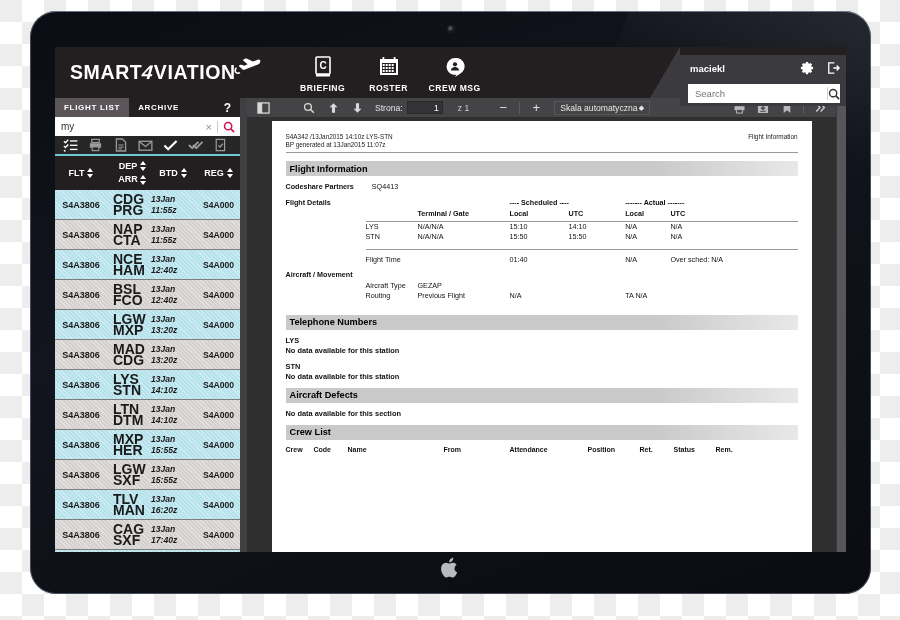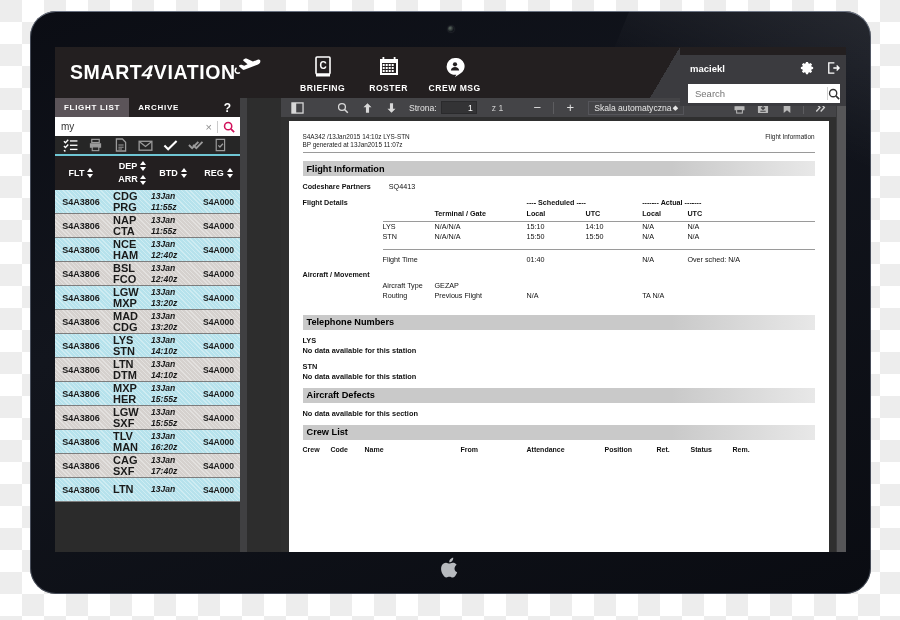--- a/index.html
+++ b/index.html
@@ -142,34 +142,34 @@
   .sorter { display:flex; flex-direction:column; gap:2px; margin-left:3px; }
   .sorter .up, .sorter .dn {
     width:0;height:0;border-left:3.4px solid transparent;border-right:3.4px solid transparent;
   }
   .sorter .up { border-bottom:4px solid #fff; }
   .sorter .dn { border-top:4px solid #fff; }
   .dep-arr-sorter { position:absolute; right:3px; top:5px; }
   .dep-arr-sorter2 { position:absolute; right:3px; bottom:5px; }
 
   .flt-row {
-    display:flex; height:24px; align-items:center; font-size:9px; color:#1a1a1a;
+    display:flex; height:30px; align-items:center; font-size:9px; color:#1a1a1a;
     border-bottom:1px solid #7d7d7d; font-weight:bold;
     background-image: repeating-linear-gradient(45deg, rgba(255,255,255,.34) 0 1px, transparent 1px 3px);
   }
   .flt-row.odd  { background-color:#b6e2ec; }
   .flt-row.even { background-color:#d5d1ce; }
   .cell { display:flex; align-items:center; }
   .c-flt { width:52px; justify-content:center; font-size:9px; }
-  .c-dep { width:42px; flex-direction:column; align-items:flex-start; padding-left:6px; line-height:11px; font-size:11px; }
+  .c-dep { width:42px; flex-direction:column; align-items:flex-start; padding-left:6px; line-height:11px; font-size:14px; }
   .c-btd { width:48px; flex-direction:column; align-items:flex-start; padding-left:2px; line-height:11px; font-size:8.6px;font-style:italic; }
   .c-reg { width:43px; justify-content:center; font-size:8.6px; }
 
   
-  .right-panel { flex:1; display:flex; flex-direction:column; background:#2d2d2d; min-width:0;padding-left:34px; }
+  .right-panel { flex:1; display:flex; flex-direction:column; background:#2d2d2d; min-width:0; }
   .pdf-toolbar {
     height:19px; background:#444447; display:flex; align-items:center;
     color:#d8d8d8; font-size:8.6px; gap:0; padding:0 4px;
   }
   .tb-btn { width:24px; height:17px; display:flex; align-items:center; justify-content:center; cursor:pointer; }
   .tb-label { margin:0 4px 0 6px; font-size:8.6px; color:#e3e3e3; }
   .page-box {
     width:36px; height:13px; background:#333335; border:1px solid #2a2a2c;
     color:#fff; font-size:8.6px; text-align:right; padding-right:3px; line-height:12px;
   }

